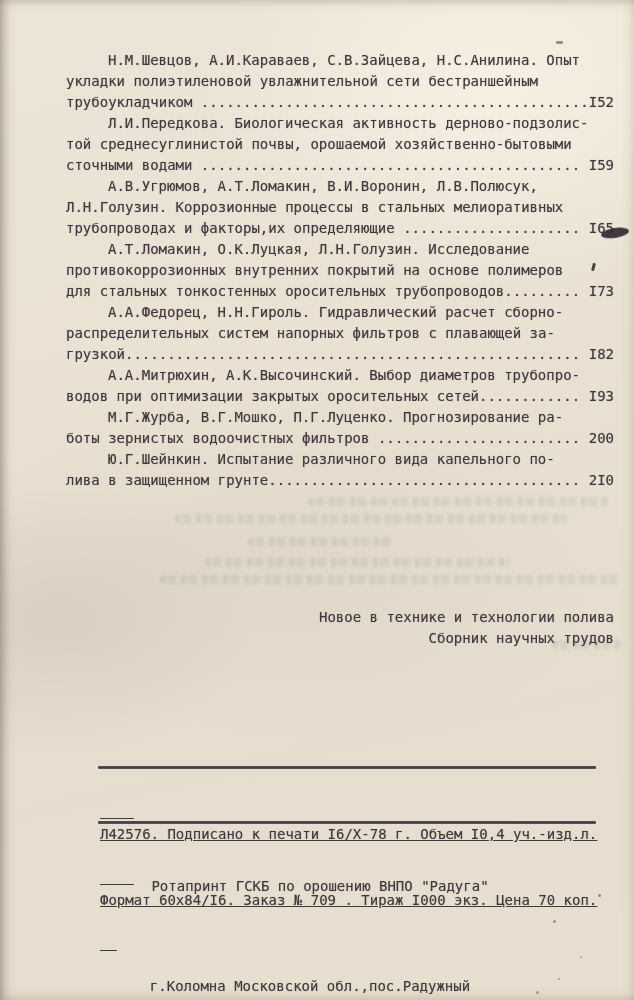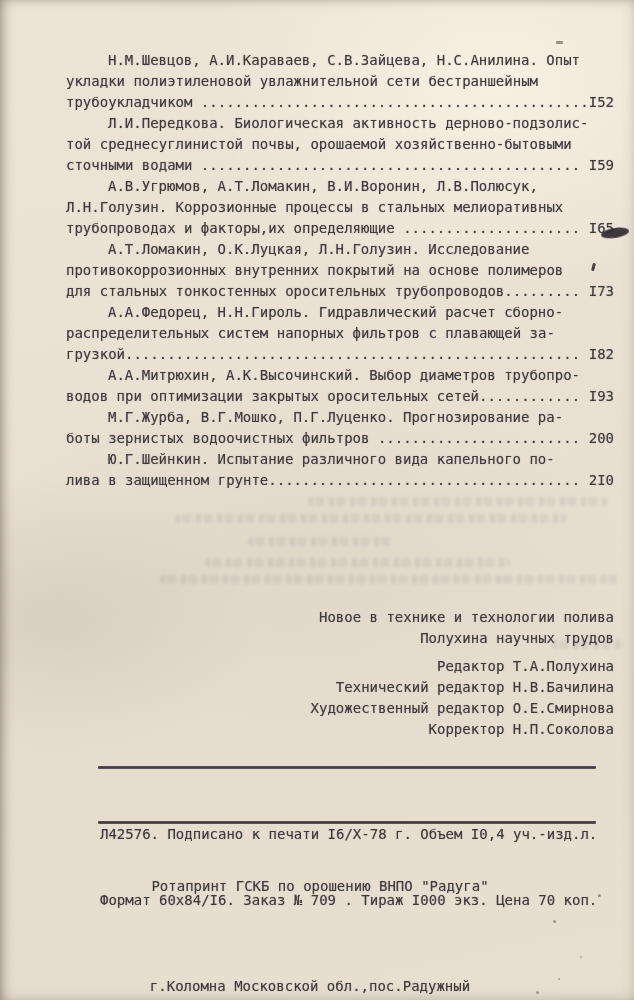--- a/index.html
+++ b/index.html
@@ -37,21 +37,21 @@
   }
   .staff{margin-top:7px;}
   
   .rule{position:absolute;left:98px;width:498px;height:3px;
     background:linear-gradient(180deg,#4a4550 0%,#332f3a 55%,#57525c 100%);
     border-radius:1px;opacity:.92;}
   .rule.top{top:766px;}
   .rule.bottom{top:821px;}
   .imprint{
     position:absolute;left:100px;top:779px;width:520px;
-    font-size:14px;line-height:22px;white-space:pre;
+    font-size:14px;line-height:22px;white-space:pre;text-decoration:underline;
   }
   .printer{
     position:absolute;left:40px;top:831px;width:560px;
     font-size:14px;line-height:22px;text-align:center;white-space:pre;
   }
   .printer .l2{transform:translateX(-10px);margin-top:34px;}
   
   .ghost{
     position:absolute;height:9px;border-radius:4px;
     background:repeating-linear-gradient(90deg,
@@ -78,27 +78,21 @@
     <div class="ghost" style="top:497px;left:308px;width:300px"></div>
     <div class="ghost" style="top:514px;left:175px;width:392px"></div>
     <div class="ghost" style="top:537px;left:248px;width:145px"></div>
     <div class="ghost" style="top:558px;left:205px;width:305px"></div>
     <div class="ghost" style="top:575px;left:160px;width:462px"></div>
     <div class="ghost" style="top:640px;left:552px;width:72px"></div>
   </div>
 
   <div class="colophon ink">
     <div>Новое в технике и технологии полива</div>
-    <div>Полухина научных трудов</div>
-    <div class="staff">
-      <div>Редактор Т.А.Полухина</div>
-      <div>Технический редактор Н.В.Бачилина</div>
-      <div>Художественный редактор О.Е.Смирнова</div>
-      <div>Корректор Н.П.Соколова</div>
-    </div>
+    <div>Сборник научных трудов</div>
   </div>
 
   <div class="rule top"></div>
   <div class="imprint ink">
     <div>Л42576. Подписано к печати I6/Х-78 г. Объем I0,4 уч.-изд.л.</div>
     <div>Формат 60х84/I6. Заказ № 709 . Тираж I000 экз. Цена 70 коп.</div>
   </div>
   <div class="rule bottom"></div>
 
   <div class="printer ink">

